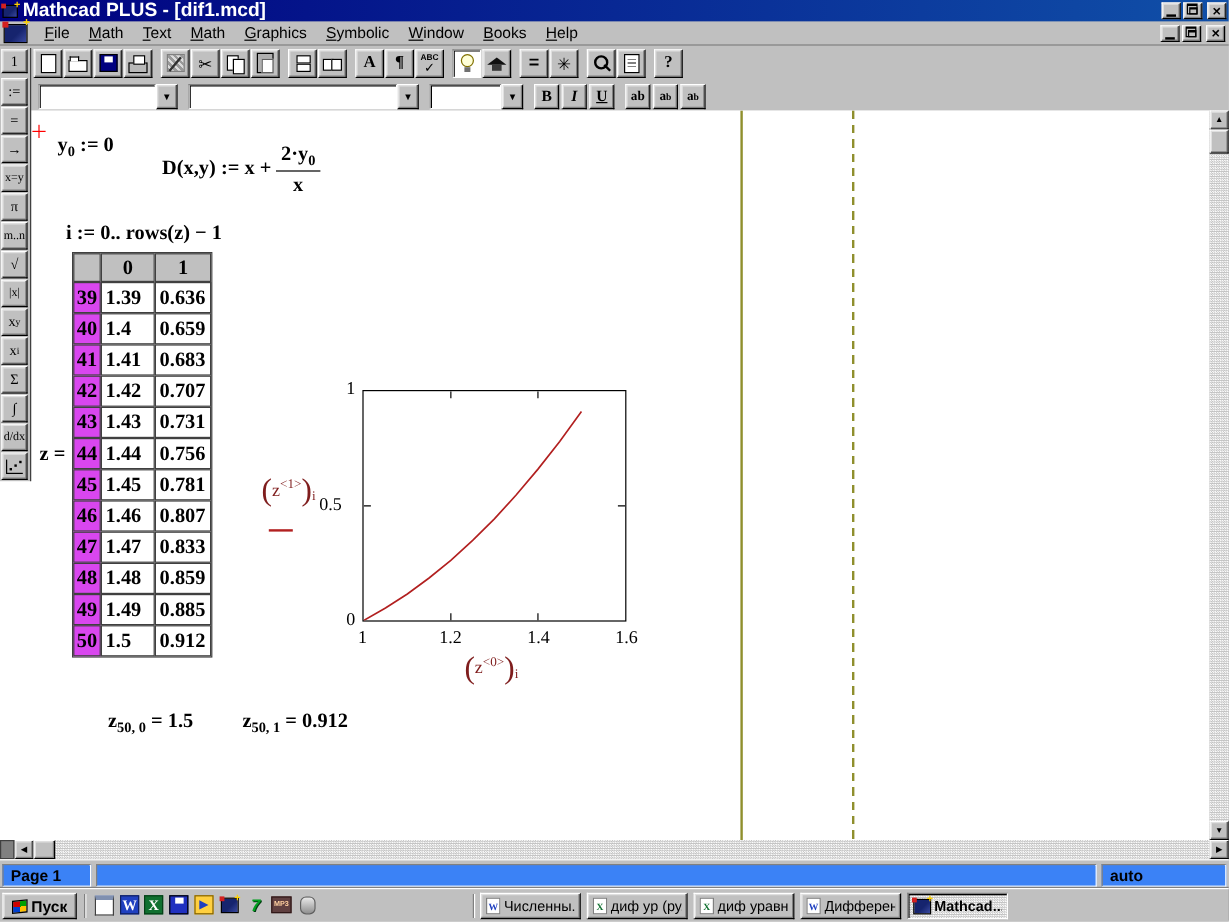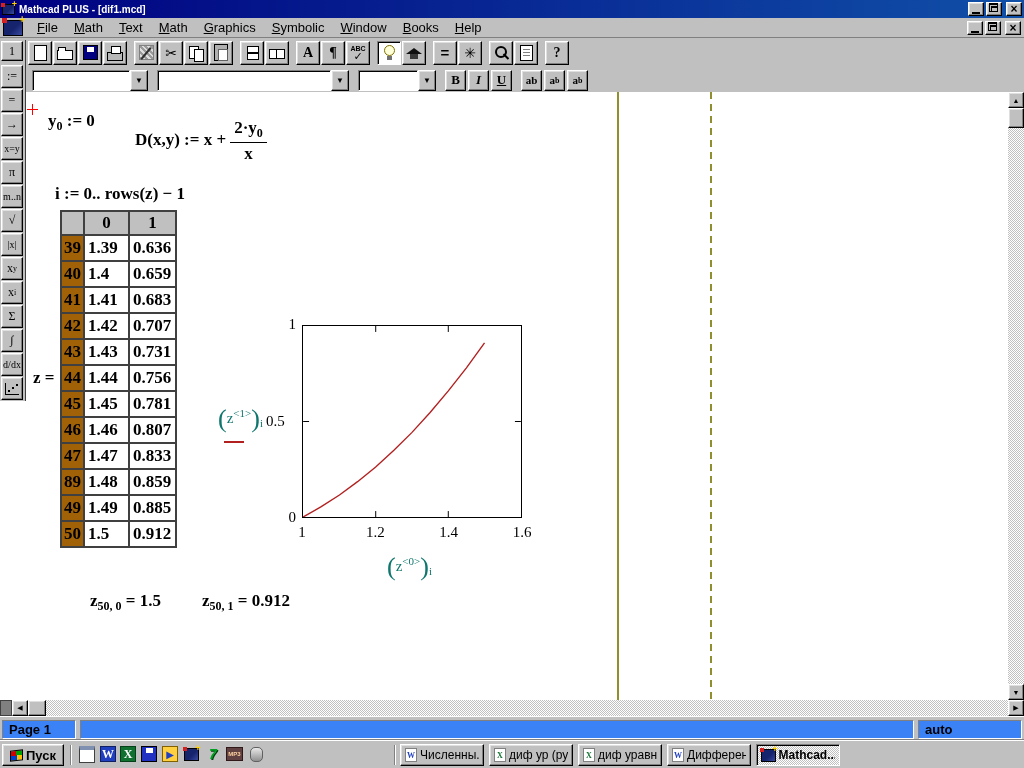--- a/index.html
+++ b/index.html
@@ -7,21 +7,21 @@
   body { font-family:"Liberation Sans",sans-serif; background:#c0c0c0; position:relative; }
   #app { position:absolute; left:0; top:0; width:1024px; height:768px; background:#c0c0c0; }
 
   
   .raised { background:#c0c0c0; border:1px solid; border-color:#ffffff #000000 #000000 #ffffff; box-shadow:inset -1px -1px 0 #808080, inset 1px 1px 0 #dfdfdf; }
   .pressed { background:#c0c0c0; border:1px solid; border-color:#808080 #ffffff #ffffff #808080; box-shadow:inset 1px 1px 0 #000000; }
   .checker { background-image:conic-gradient(#ffffff 25%,#c0c0c0 0 50%,#ffffff 0 75%,#c0c0c0 0); background-size:2px 2px; }
 
   
   #titlebar { position:absolute; left:0; top:0; width:1024px; height:18px; background:linear-gradient(90deg,#000080,#1050a8); display:flex; align-items:center; padding:0 2px; }
-  #titlebar .ttext { color:#fff; font-weight:bold; font-size:10px; margin-left:4px; flex:1; white-space:nowrap; }
+  #titlebar .ttext { color:#fff; font-weight:bold; font-size:16px; margin-left:4px; flex:1; white-space:nowrap; }
   .winbtns { display:flex; gap:2px; }
   .wbtn { width:16px; height:14px; display:flex; align-items:center; justify-content:center; position:relative; }
   .wbtn.close { margin-left:2px; }
   .g-min { width:8px; height:2px; background:#000; margin-top:8px; }
   .g-rest { width:7px; height:6px; border:1px solid #000; border-top-width:2px; background:#c0c0c0; position:relative; }
   .g-rest::before { content:""; position:absolute; left:-3px; top:-5px; width:7px; height:6px; border:1px solid #000; border-top-width:2px; }
   .g-close { font-size:12px; font-weight:bold; line-height:10px; color:#000; }
 
   
   #menubar { position:absolute; left:0; top:18px; width:1024px; height:20px; background:#c0c0c0; display:flex; align-items:center; border-bottom:1px solid #808080; }
@@ -100,32 +100,32 @@
   .mexpr sub { font-size:12px; }
   .frac { display:inline-flex; flex-direction:column; align-items:center; vertical-align:middle; margin-left:4px; }
   .frac .num { padding:0 4px 1px; }
   .frac .bar { height:1px; background:#000; align-self:stretch; }
   .frac .den { padding:1px 4px 0; }
 
   
   #ztable { position:absolute; left:60px; top:118px; border:1px solid #404040; border-collapse:collapse; font:bold 17px "Liberation Serif",serif; }
   #ztable .trow { display:flex; }
   #ztable .cell { border:1px solid #404040; display:flex; align-items:center; }
-  #ztable .cnum { width:23px; background:#a16207; justify-content:center; }
+  #ztable .cnum { width:23px; background:#d946ef; justify-content:center; }
   #ztable .c0 { width:45px; padding-left:3px; }
   #ztable .c1 { width:47px; padding-left:3px; }
   #ztable .hrow .cell { height:24px; background:#c0c0c0; justify-content:center; padding-left:0; }
   #ztable .drow .cell { height:26px; }
   .ztlabel { position:absolute; font:bold 17px "Liberation Serif",serif; }
 
   
   #plotwrap { position:absolute; left:302px; top:233px; width:220px; height:193px; border:1px solid #000; }
   #plotsvg { position:absolute; left:0; top:0; width:100%; height:100%; }
   .ticklbl { position:absolute; font:15px "Liberation Serif",serif; color:#000; white-space:nowrap; }
-  .axislbl { position:absolute; font:15px "Liberation Serif",serif; color:#0f766e; white-space:nowrap;margin-top:10px; }
+  .axislbl { position:absolute; font:15px "Liberation Serif",serif; color:#7f1d1d; white-space:nowrap; }
   .axislbl .bigpar { font-size:26px; font-weight:400; vertical-align:-4px; }
   .axislbl sup { font-size:11px; }
   .axislbl sub { font-size:11px; }
   .legend-line { position:absolute; width:20px; height:2px; }
 
   
   #vscroll { position:absolute; left:1008px; top:92px; width:16px; height:608px; }
   #hscroll { position:absolute; left:0; top:700px; width:1024px; height:16px; }
   .sbtn { position:absolute; width:16px; height:16px; display:flex; align-items:center; justify-content:center; font-size:7px; color:#000; }
   .sthumb { position:absolute; }
@@ -378,21 +378,21 @@
             <span class="cell cnum">46</span>
             <span class="cell c0">1.46</span>
             <span class="cell c1">0.807</span>
           </div>
           <div class="trow drow">
             <span class="cell cnum">47</span>
             <span class="cell c0">1.47</span>
             <span class="cell c1">0.833</span>
           </div>
           <div class="trow drow">
-            <span class="cell cnum">89</span>
+            <span class="cell cnum">48</span>
             <span class="cell c0">1.48</span>
             <span class="cell c1">0.859</span>
           </div>
           <div class="trow drow">
             <span class="cell cnum">49</span>
             <span class="cell c0">1.49</span>
             <span class="cell c1">0.885</span>
           </div>
           <div class="trow drow">
             <span class="cell cnum">50</span>

